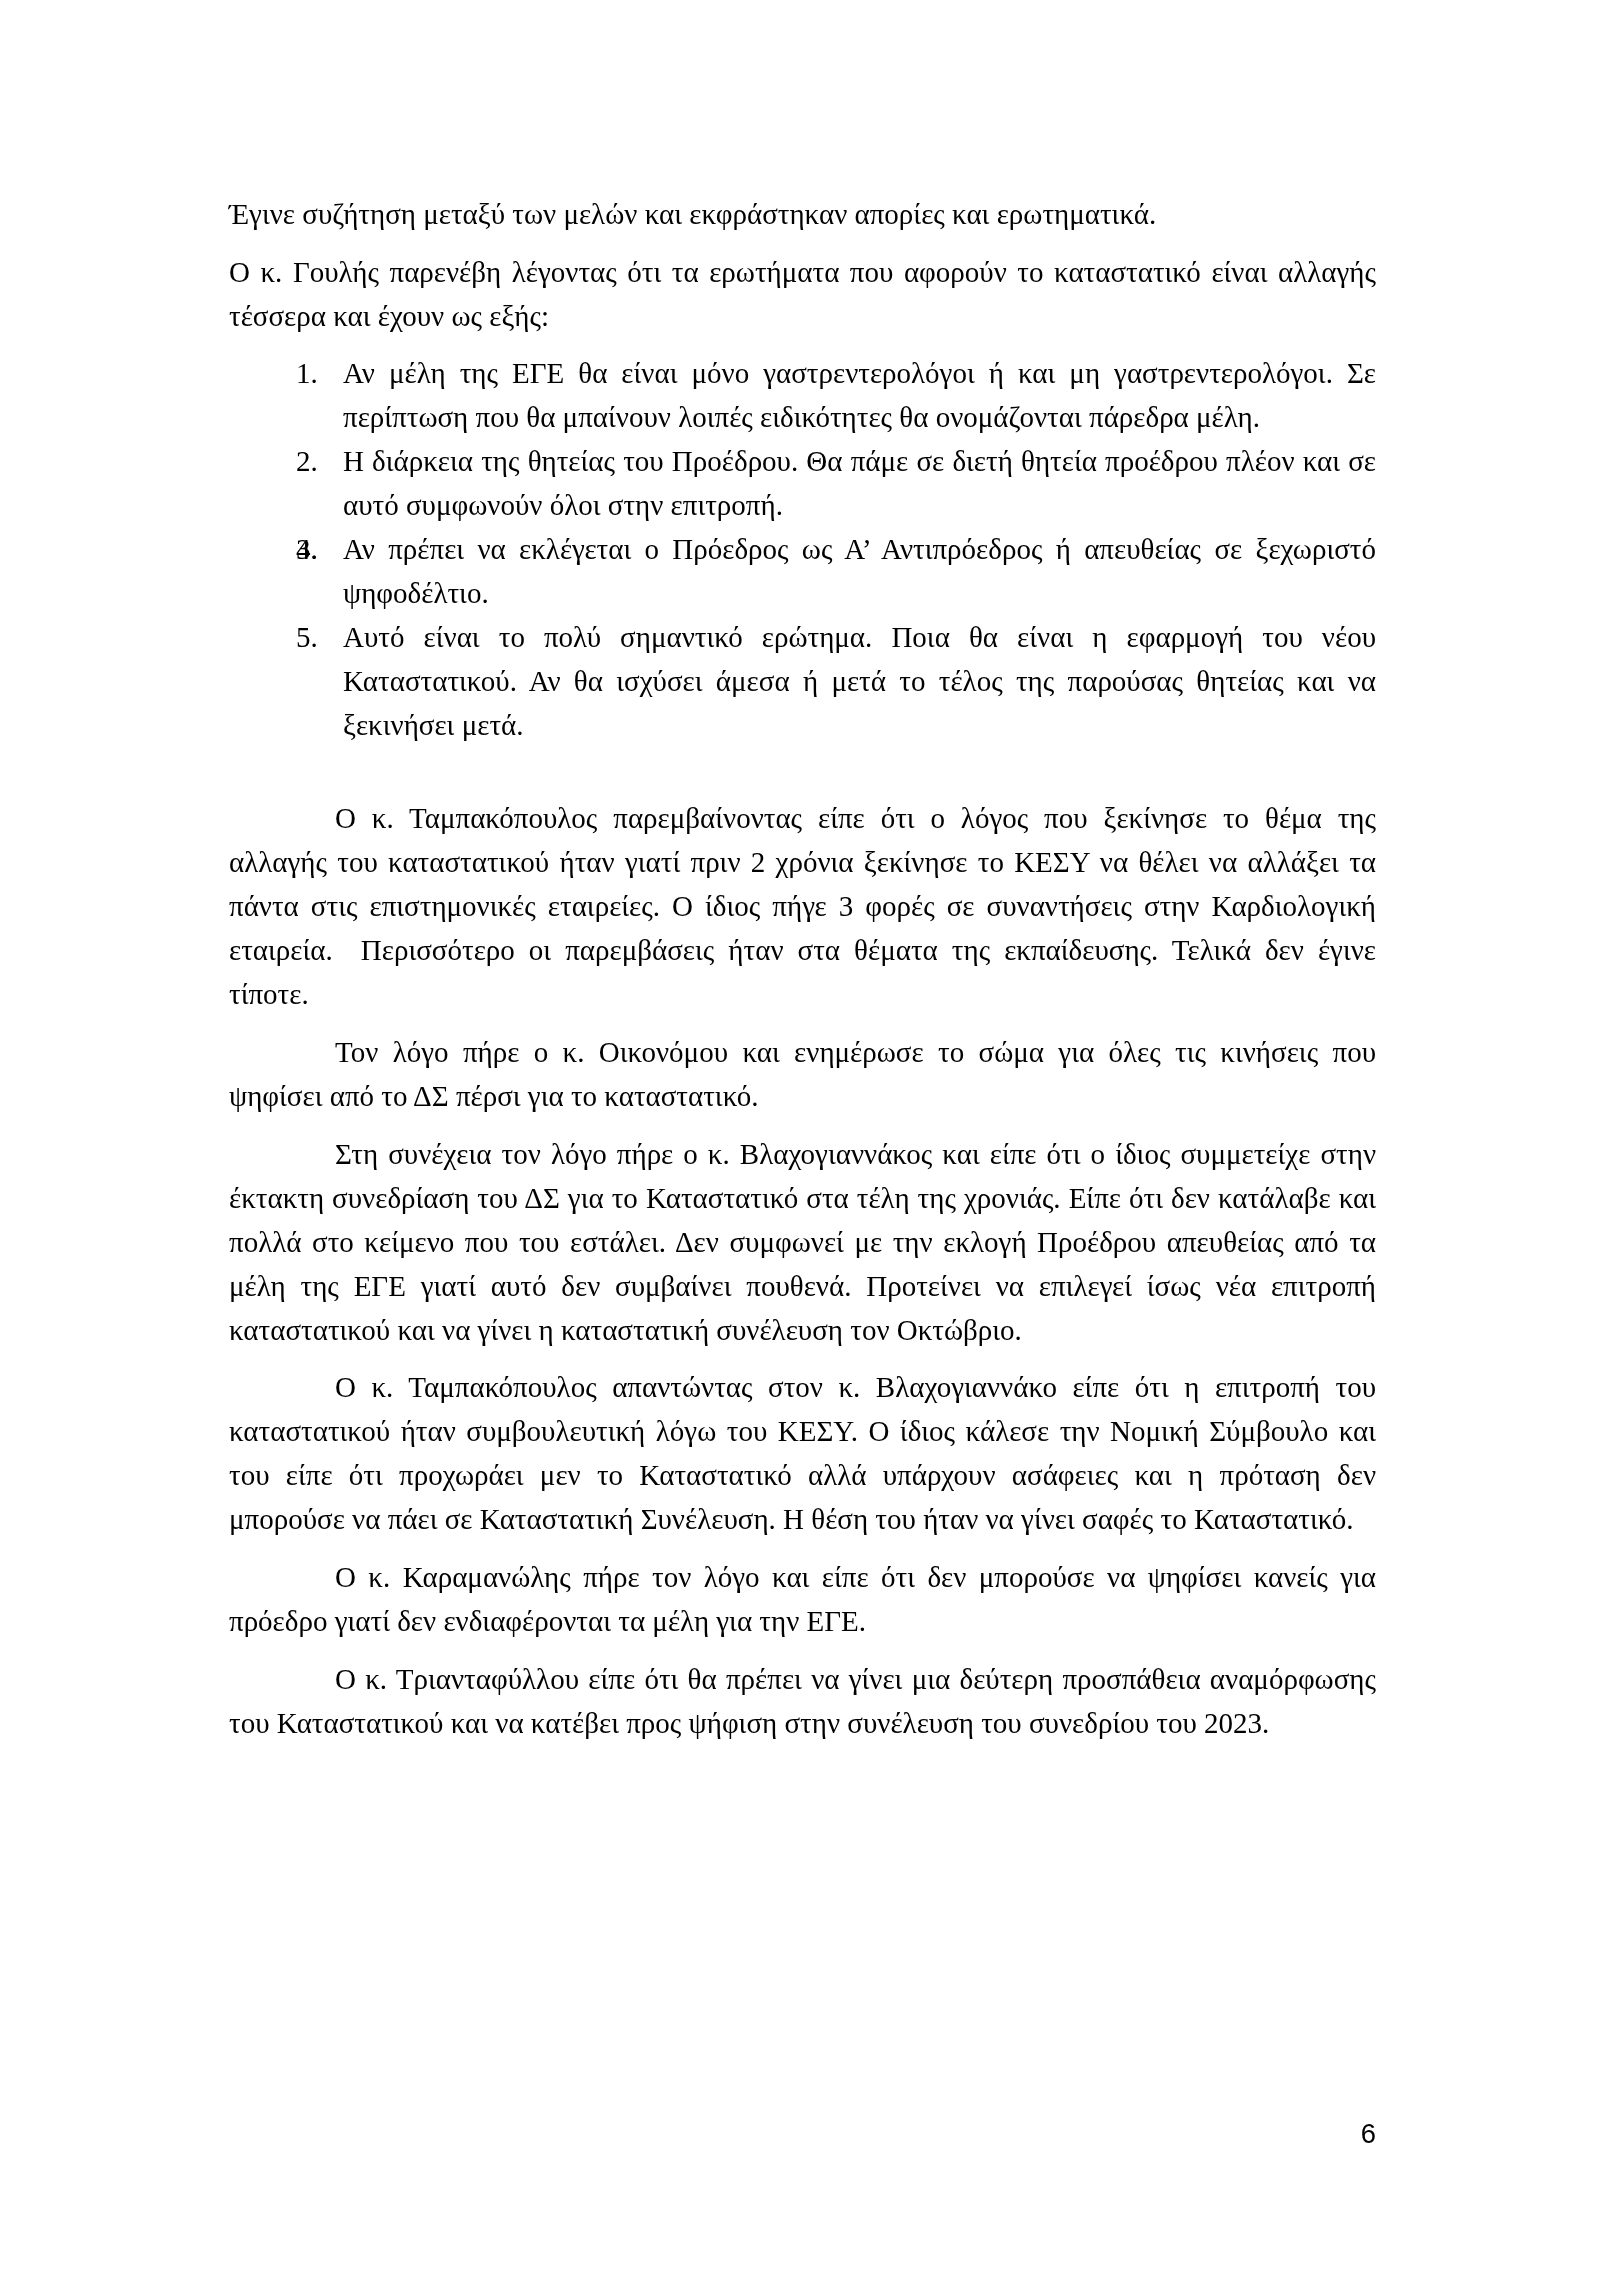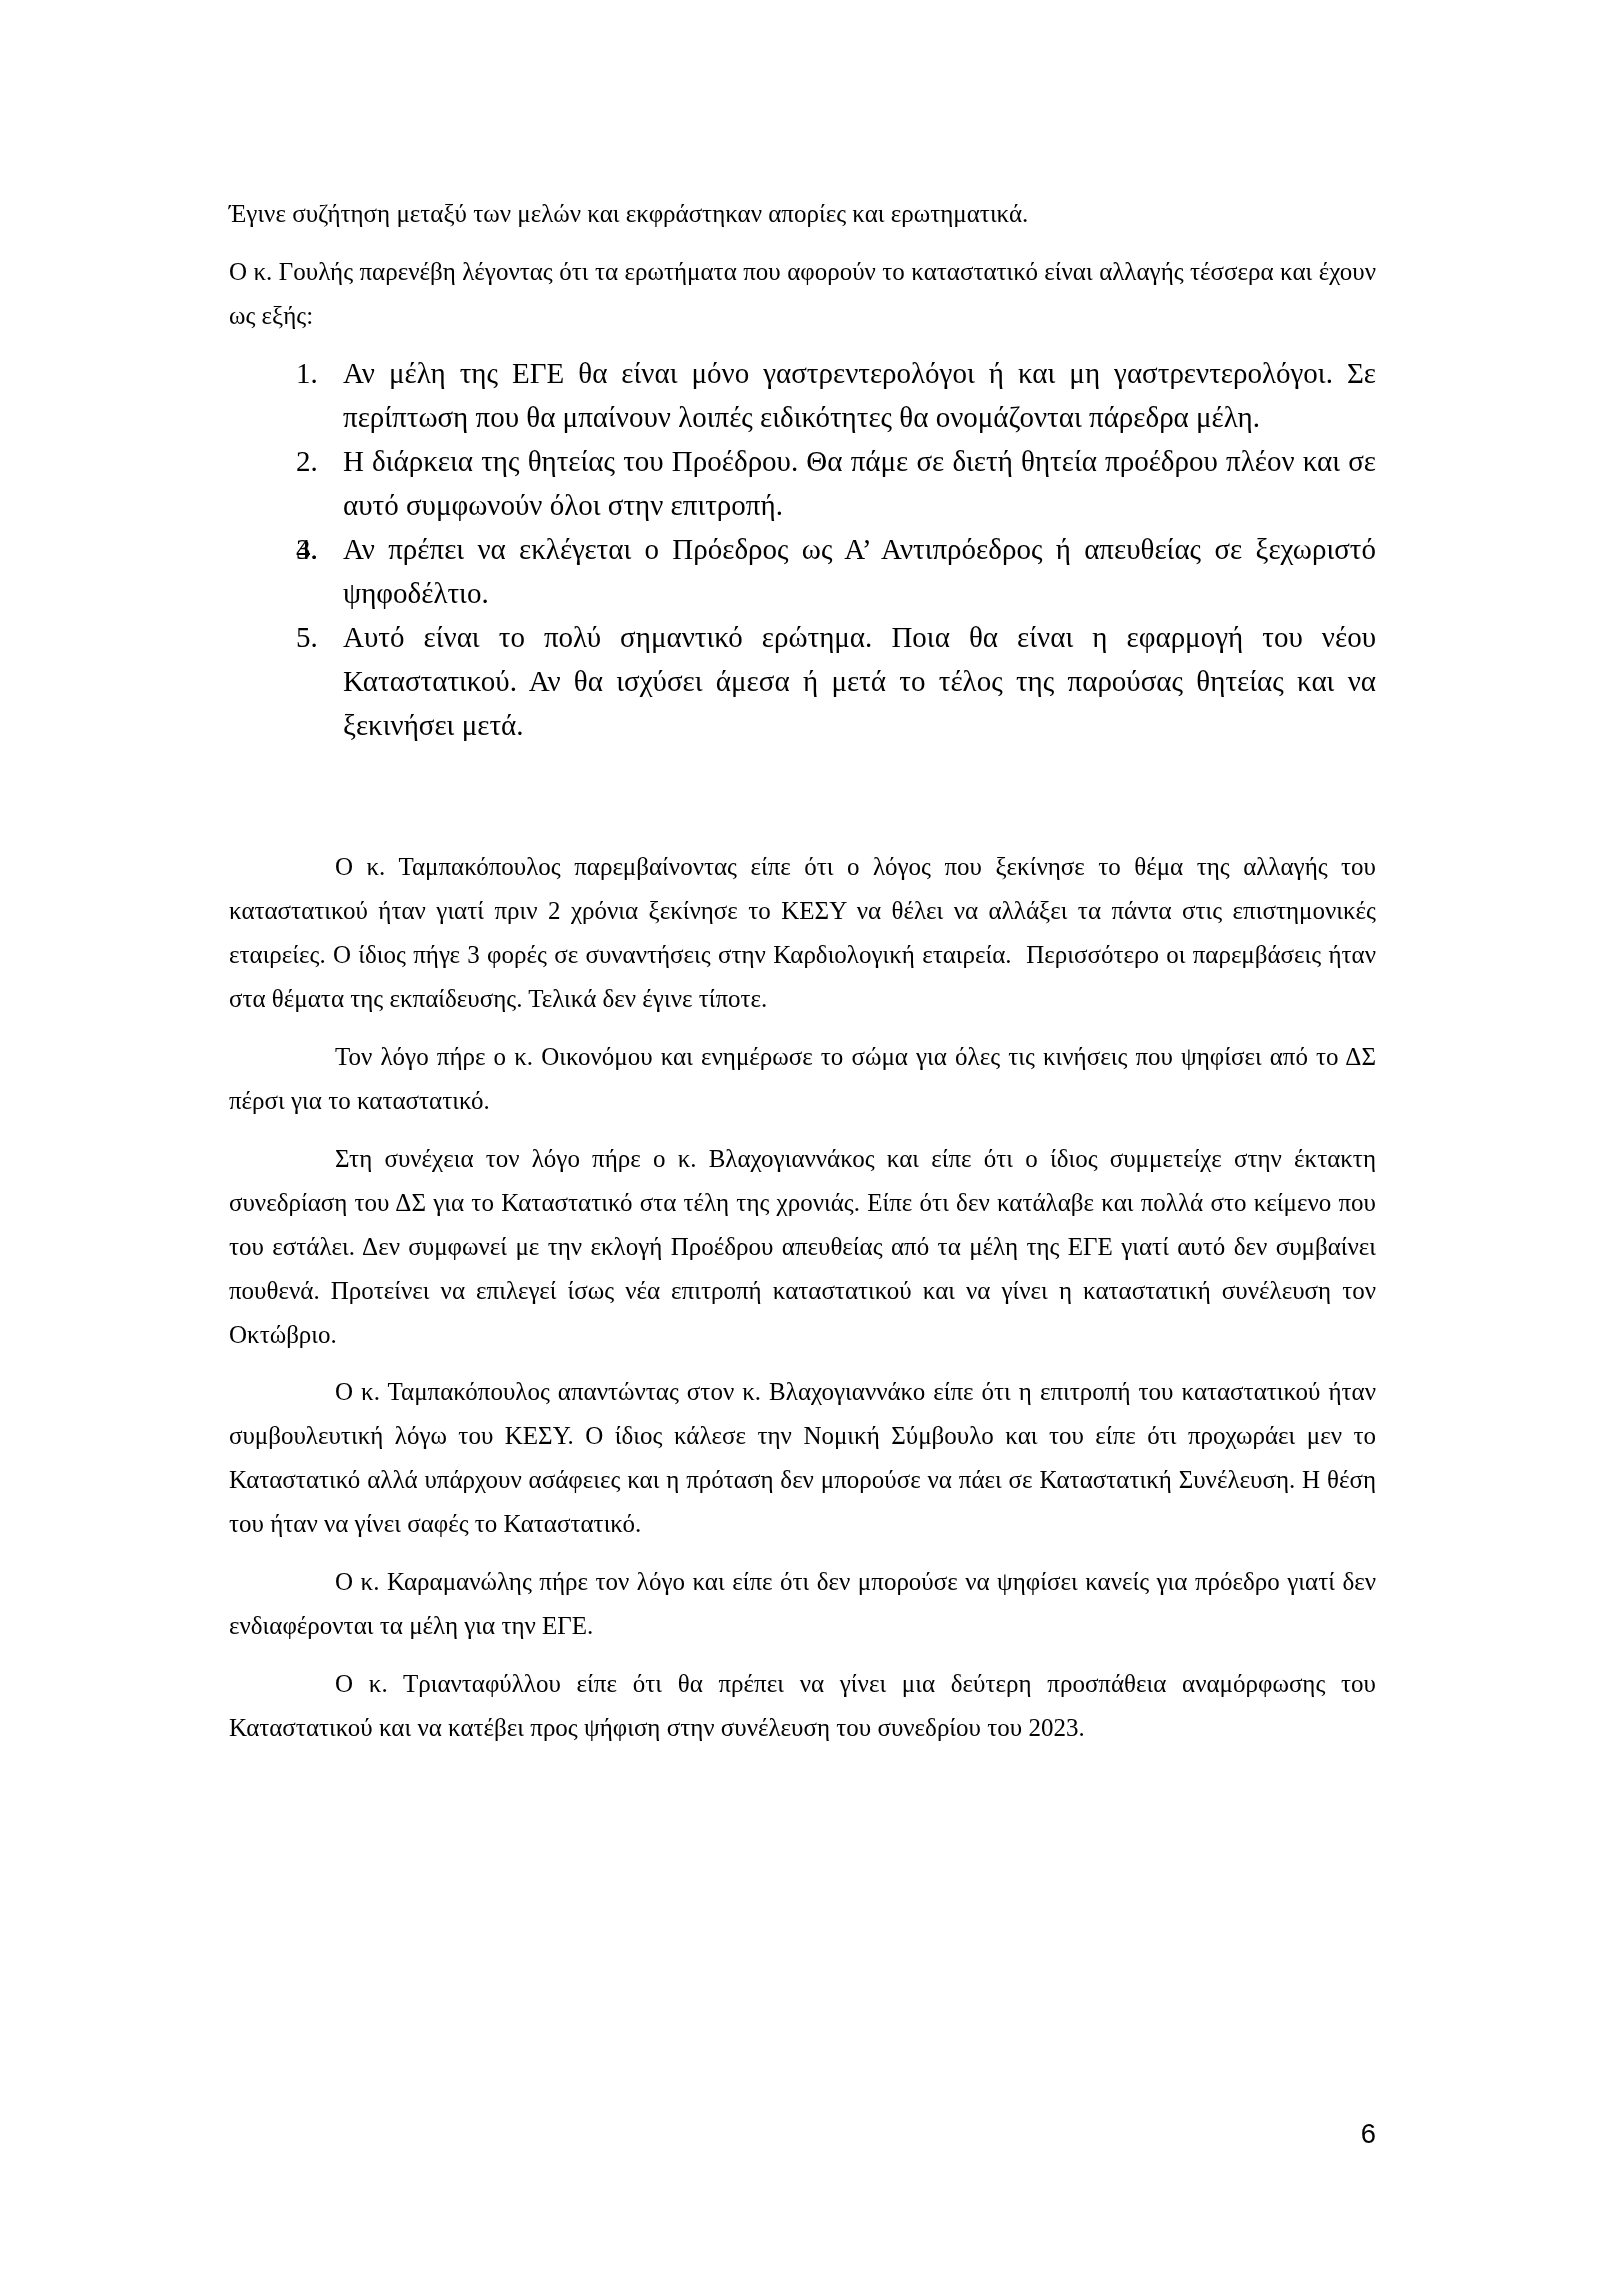--- a/index.html
+++ b/index.html
@@ -16,21 +16,21 @@
     font-family: "Liberation Serif", "DejaVu Serif", serif;
     overflow: hidden;
   }
   .content {
     position: absolute;
     left: 229px;
     top: 192px;
     width: 1147px;
   }
   .para {
-    font-size: 25px;
+    font-size: 29px;
     line-height: 44px;
     text-align: justify;
     margin: 0 0 13.7px 0;
   }
   .indent {
     text-indent: 106px;
   }
   ol.qlist {
     list-style: none;
     margin: 0;
@@ -43,21 +43,21 @@
     text-align: justify;
     margin: 0;
   }
   .qnum {
     position: absolute;
     left: -47px;
     top: 0;
     text-align: left;
   }
   .body-first {
-    margin-top: 98px;
+    margin-top: 49px;
   }
   .page-number {
     position: absolute;
     top: 2117px;
     right: 245px;
     width: 59px;
     text-align: right;
     font-family: "Liberation Sans", "DejaVu Sans", sans-serif;
     font-size: 27.4px;
     line-height: 33px;

